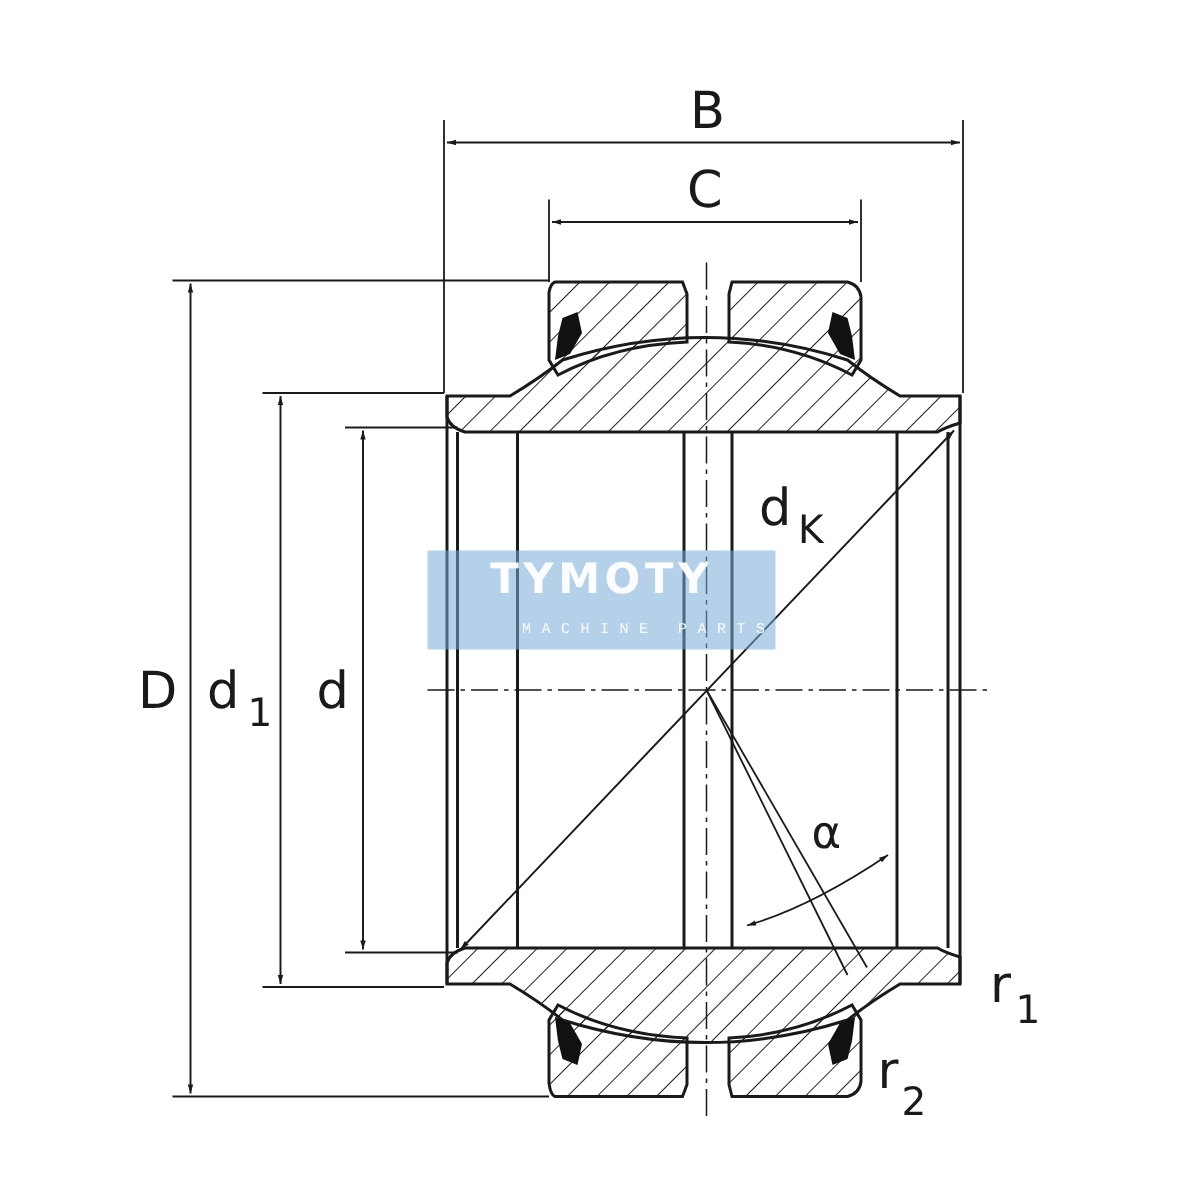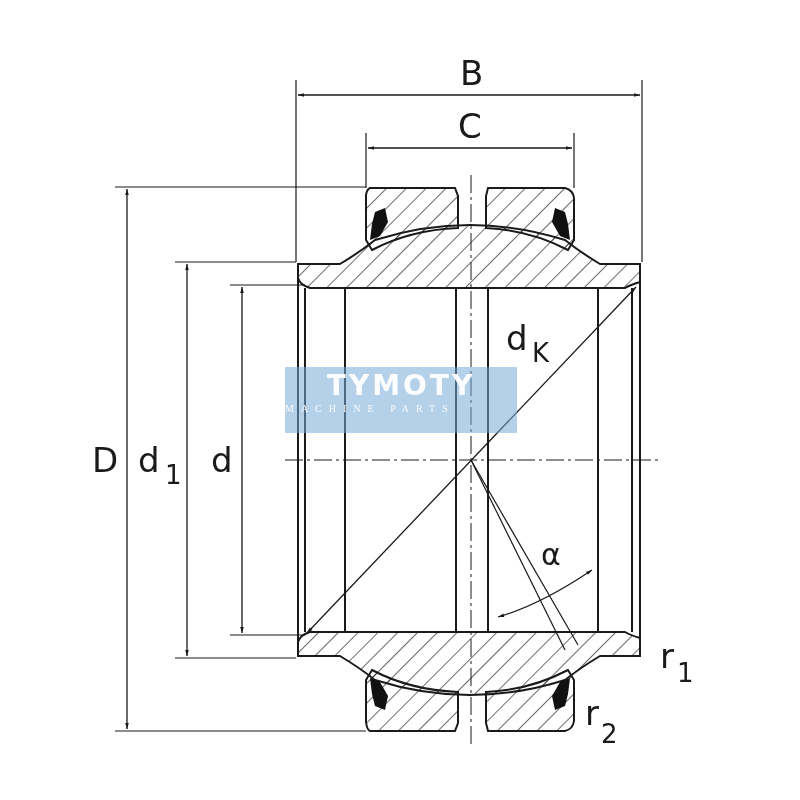--- a/index.html
+++ b/index.html
@@ -1,21 +1,21 @@
 <!DOCTYPE html>
 <html><head>
   <meta charset="utf-8">
   <style>
     html, body { margin: 0; padding: 0; background: #ffffff; }
     body { width: 800px; height: 800px; position: relative; overflow: hidden; font-family: "DejaVu Sans", sans-serif; }
     #drawing { position: absolute; left: 0; top: 0; width: 800px; height: 800px; }
     .lbl { font-family: "DejaVu Sans", sans-serif; fill: #1a1a1a; }
     .wm-box { position: absolute; left: 285px; top: 367px; width: 232px; height: 66px; background: rgba(120,170,215,0.55); }
     .wm-title { position: absolute; left: 0; top: 2px; width: 100%; text-align: center; font-family: "DejaVu Sans", sans-serif; font-weight: bold; font-size: 28px; letter-spacing: 3px; color: rgba(255,255,255,0.95); }
-    .wm-sub { position: absolute; left: 0; top: 36px; width: 100%; text-align: left; font-family: Liberation Serif, serif; font-size: 10px; letter-spacing: 7px; color: rgba(255,255,255,0.9); }
+    .wm-sub { position: absolute; left: 0; top: 48px; width: 100%; text-align: right; font-family: Liberation Mono, monospace; font-size: 10px; letter-spacing: 7px; color: rgba(255,255,255,0.9); }
   </style>
 </head>
 <body>
 
 <svg id="drawing" viewBox="0 0 800 800" xmlns="http://www.w3.org/2000/svg">
   <defs>
     <pattern id="hatch" patternUnits="userSpaceOnUse" width="14" height="14" patternTransform="rotate(45)">
       <line x1="0" y1="0" x2="0" y2="14" stroke="#1a1a1a" stroke-width="1.3"></line>
     </pattern>
     <pattern id="hatch2" patternUnits="userSpaceOnUse" width="14" height="14" patternTransform="rotate(-45)">

